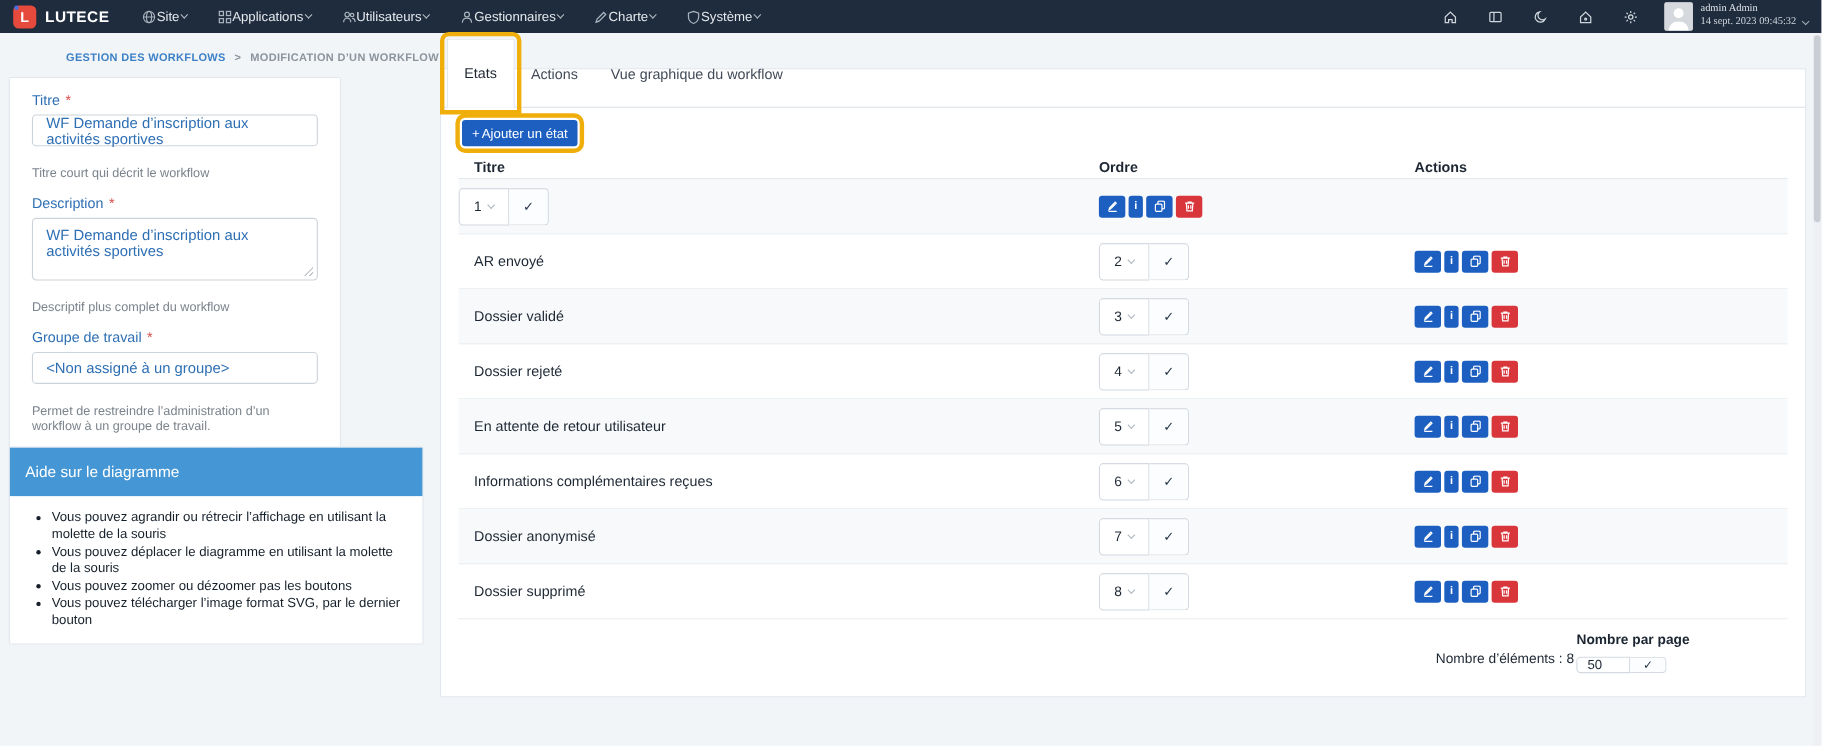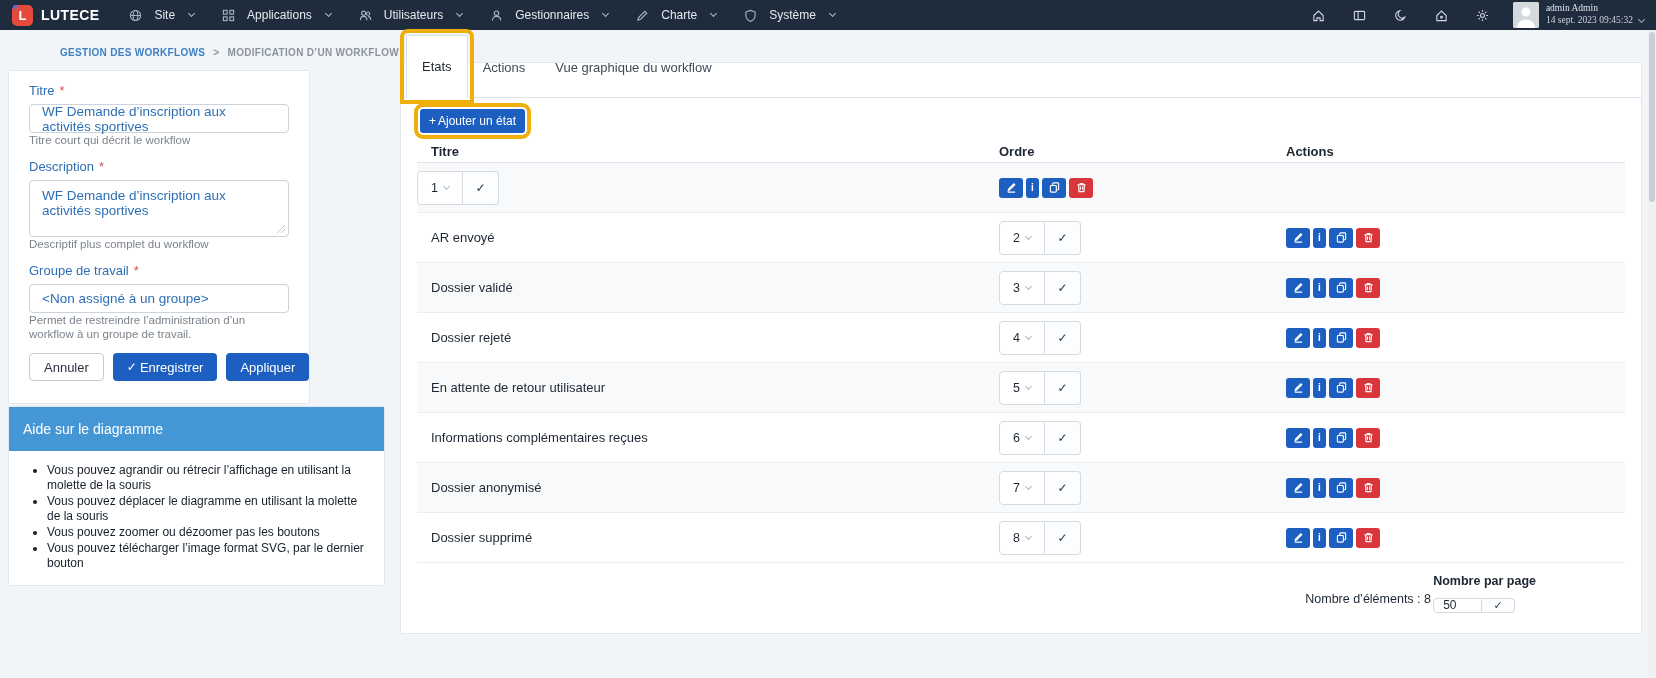--- a/index.html
+++ b/index.html
@@ -5,21 +5,21 @@
   * { box-sizing: border-box; margin: 0; padding: 0; }
   html,body { width:1656px; height:678px; }
   body { font-family:"Liberation Sans", sans-serif; background:#f2f5f8; position:relative; overflow:hidden; color:#1d2733; }
 
   
   .navbar { position:absolute; left:0; top:0; width:1656px; height:30px; background:#1f2c3d; display:flex; align-items:center; padding:0 12px; }
   .brand { display:flex; align-items:center; gap:8px; margin-right:16px; cursor:pointer; }
   .logo-sq { position:relative; width:21px; height:21px; background:#e64a3c; border-radius:5px; color:#fff; font-weight:bold; font-size:13px; display:flex; align-items:center; justify-content:center; }
   .logo-sq::after { content:""; position:absolute; left:1px; top:0px; width:4px; height:4px; border-radius:50%; background:#4a6fe3; }
   .brand-name { color:#fff; font-weight:bold; font-size:14px; letter-spacing:.4px; }
-  .nav-item { display:flex; align-items:center; gap:12px; padding:0 14px; height:30px; font-size:12px; color:#e4e9ee; cursor:pointer; }
+  .nav-item { display:flex; align-items:center; gap:0; padding:0 14px; height:30px; font-size:12px; color:#e4e9ee; cursor:pointer; }
   .nicon { display:flex; align-items:center; opacity:.85; }
   .caret { width:5px; height:5px; border-right:1.3px solid currentColor; border-bottom:1.3px solid currentColor; transform:rotate(45deg); margin-top:-3px; margin-left:2px; opacity:.75; }
   .nav-right { margin-left:auto; display:flex; align-items:center; gap:0; }
   .icon-btn { padding:0 14px; display:flex; align-items:center; height:30px; cursor:pointer; }
   .user { display:flex; align-items:center; gap:7px; margin-left:10px; cursor:pointer; }
   .avatar { width:26px; height:26px; border-radius:2px; overflow:hidden; background:#d5d9dd; display:block; }
   .user-text { font-size:9.5px; line-height:1.25; color:#cdd5dc;font-family:Liberation Serif, serif; }
   .user-text .uname { color:#dfe5ea; }
   .udate { display:flex; align-items:center; gap:4px; }
 
@@ -32,21 +32,21 @@
   
   .card { background:#fff; border:1px solid #e2e7ed; border-radius:2px; }
 
   
   .left-form { position:absolute; left:8px; top:70px; width:302px; padding:12px 20px 22px; }
   .flabel { color:#2e6fb4; font-size:13px; line-height:15px; margin-bottom:6px; }
   .req { color:#d9534f; margin-left:5px; }
   .finput { width:100%; height:29px; border:1px solid #ccd3da; border-radius:4px; background:#fff; color:#2e6fb4; font-size:13.5px; display:flex; align-items:center; padding:0 12px; }
   .ftextarea { position:relative; width:100%; height:57px; border:1px solid #ccd3da; border-radius:4px; background:#fff; color:#2e6fb4; font-size:13.5px; padding:7px 12px; }
   .ftextarea::after { content:""; position:absolute; right:3px; bottom:3px; width:9px; height:9px; background:repeating-linear-gradient(135deg,#c3c9cf 0 1px,transparent 1px 3.2px); clip-path:polygon(100% 0,100% 100%,0 100%); }
-  .fhelp { color:#7b838c; font-size:11.5px; line-height:14px; margin:0 0 12px; }
+  .fhelp { color:#7b838c; font-size:11.5px; line-height:14px; margin:18px 0 12px; }
   .btn-row { display:flex; gap:9px; margin-top:10px; }
   .btn { height:28px; border-radius:4px; font-size:13px; display:inline-flex; align-items:center; justify-content:center; padding:0 14px; cursor:pointer; border:none; font-family:inherit; }
   .btn-light { background:#fff; border:1px solid #c6ccd2; color:#2b3440; }
   .btn-primary { background:#1d5fc0; color:#fff; }
   .btn-primary .chk { margin-right:3px; font-size:12px; }
 
   
   .help-card { position:absolute; left:8px; top:406px; width:377px; padding:0; }
   .help-header { background:#4596d5; color:#fff; font-size:14px; padding:6px 14px; height:44px; display:flex; align-items:center; }
   .help-body { padding:12px 16px 14px 14px; }

